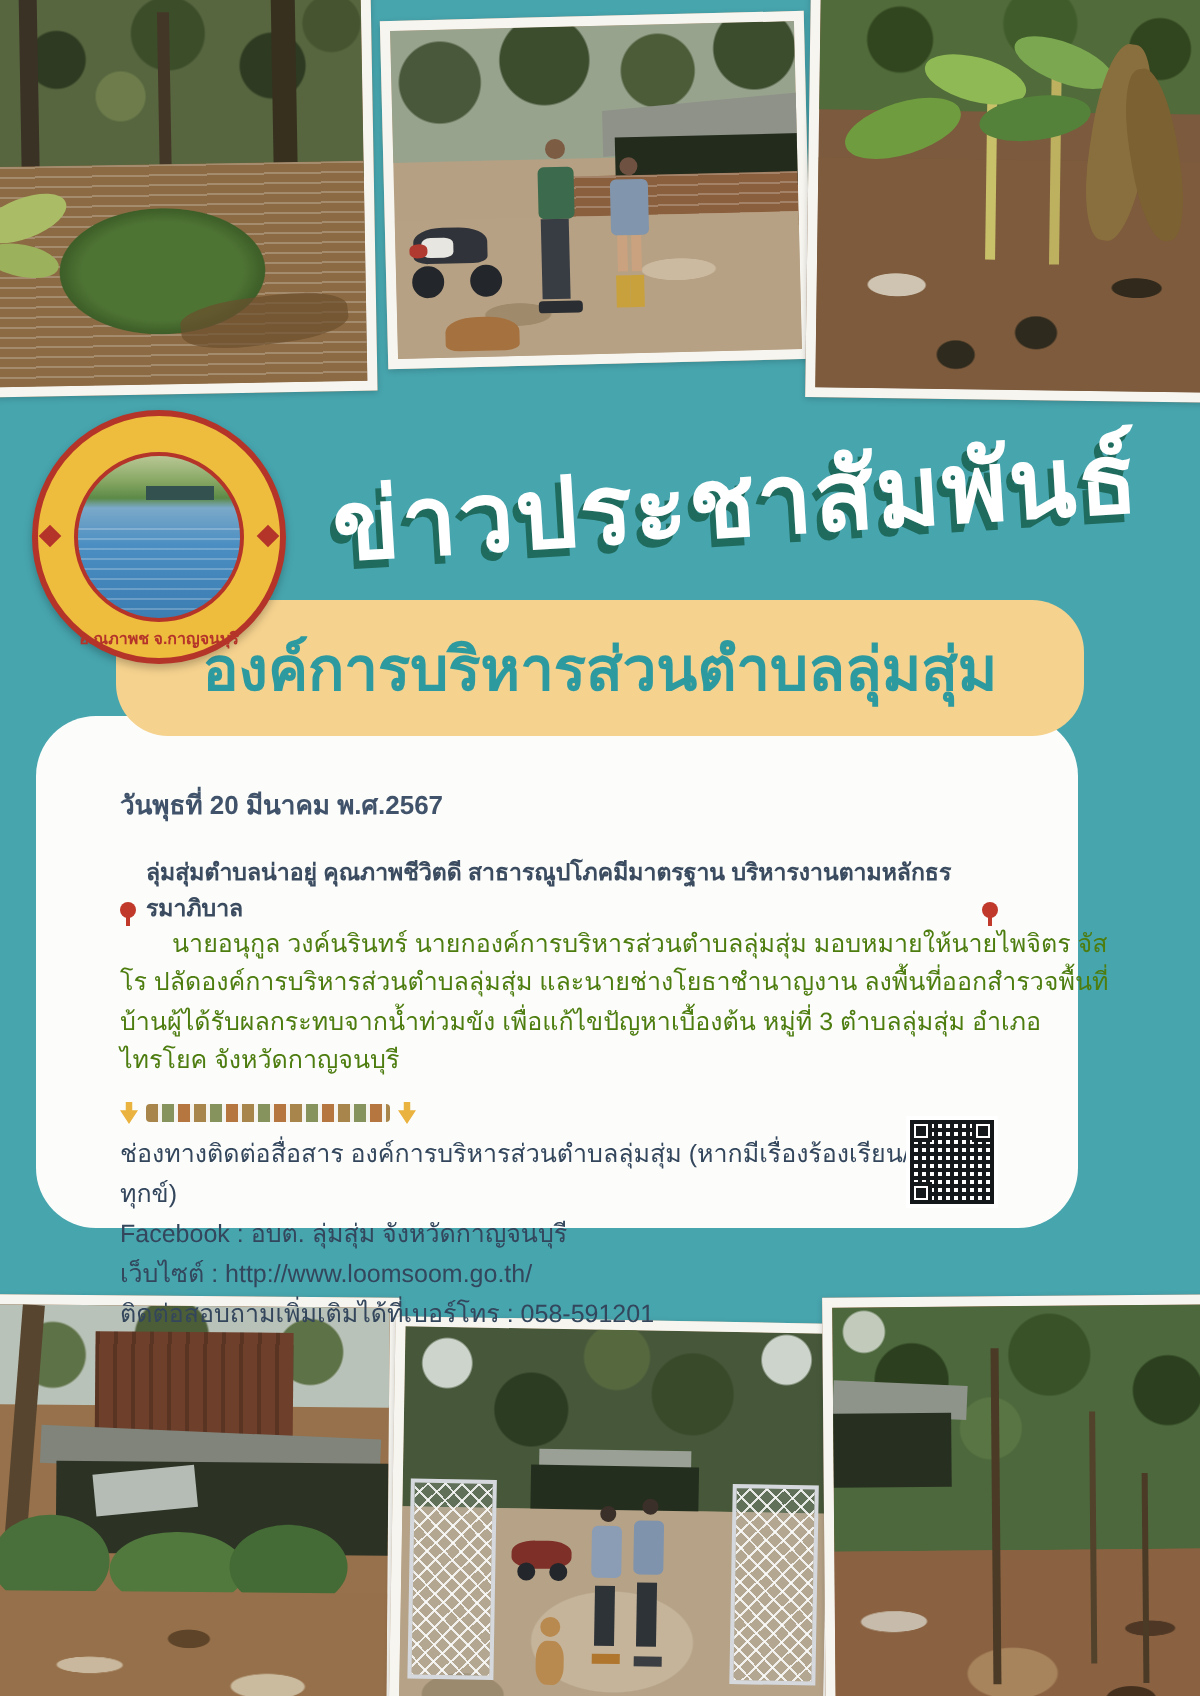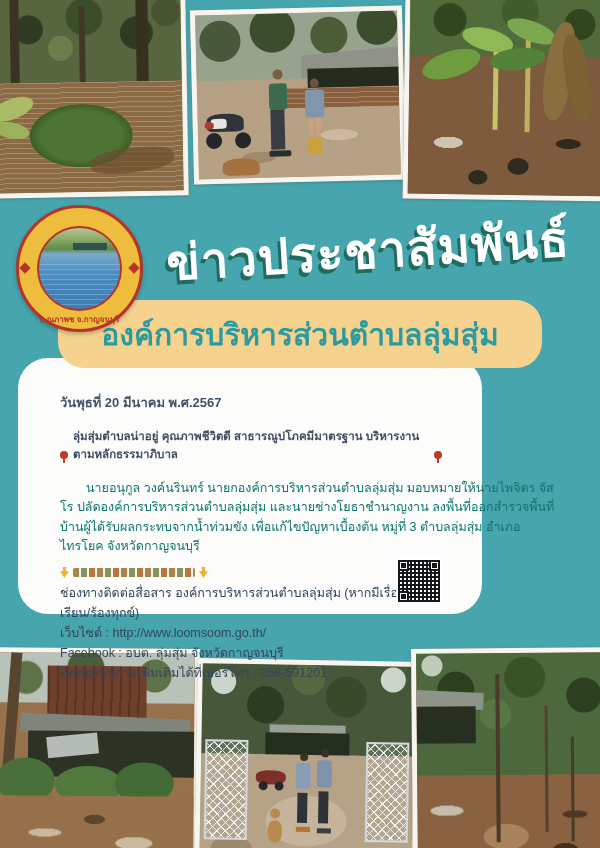--- a/index.html
+++ b/index.html
@@ -21,28 +21,28 @@
   .logo-diamond{position:absolute;width:8px;height:8px;background:#b5342a;transform:rotate(45deg);}
 
   
   .main-title{position:absolute;left:138px;top:212px;width:460px;z-index:5;text-align:center;
     font-size:49px;font-weight:bold;color:#ffffff;letter-spacing:1px;
     text-shadow:-3px 4px 0 #1f6b5e;transform:rotate(-3.5deg);}
   .org-banner{position:absolute;left:58px;top:300px;width:484px;height:68px;background:#f5d28e;
     border-radius:26px;z-index:4;display:flex;align-items:center;justify-content:center;}
   .org-banner-text{color:#2d9aa0;font-size:30px;font-weight:bold;}
 
-  .card{position:absolute;left:18px;top:358px;width:464px;height:256px;background:#fcfdfb;
+  .card{position:absolute;left:18px;top:358px;width:521px;height:256px;background:#fcfdfb;
     border-radius:30px;z-index:3;box-sizing:border-box;padding:34px 40px 16px 42px;color:#3c4c60;}
   .date-line{font-size:13px;font-weight:bold;color:#41536a;}
   .slogan-row{margin-top:14px;font-size:11.5px;font-weight:bold;color:#3c4c60;display:flex;align-items:flex-end;gap:5px;}
   .pin-icon{display:inline-block;width:8px;height:12px;position:relative;flex:0 0 auto;}
   .pin-icon::before{content:"";position:absolute;left:0;top:0;width:8px;height:8px;border-radius:50%;background:#c0392b;}
   .pin-icon::after{content:"";position:absolute;left:3px;top:7px;width:2px;height:5px;background:#c0392b;}
-  .body-par{margin-top:16px;font-size:12.5px;line-height:1.55;text-indent:26px;color:#0f766e;width:498px;}
+  .body-par{margin-top:0;font-size:12.5px;line-height:1.55;text-indent:26px;color:#4d7c0f;width:498px;}
   .decor-row{margin-top:10px;display:flex;align-items:center;gap:4px;height:12px;}
   .hand-icon{width:9px;height:11px;background:#eab23e;flex:0 0 auto;
     clip-path:polygon(50% 100%,0 38%,32% 38%,32% 0,68% 0,68% 38%,100% 38%);}
   .decor-strip{width:122px;height:9px;border-radius:2px;
     background:repeating-linear-gradient(90deg,#a8854a 0 6px,#f6f4ee 6px 8px,#87935c 8px 14px,#f6f4ee 14px 16px,#b5763f 16px 22px,#f6f4ee 22px 24px);}
   .contact-block{margin-top:4px;font-size:12.5px;line-height:1.6;color:#33465c;}
 
   
   .qr{position:absolute;right:40px;bottom:10px;width:46px;height:46px;background:#ffffff;}
   .qr-body{position:absolute;inset:2px;
@@ -154,22 +154,22 @@
     <div class="body-par">นายอนุกูล  วงค์นรินทร์ นายกองค์การบริหารส่วนตำบลลุ่มสุ่ม มอบหมายให้นายไพจิตร จัสโร ปลัดองค์การบริหารส่วนตำบลลุ่มสุ่ม และนายช่างโยธาชำนาญงาน  ลงพื้นที่ออกสำรวจพื้นที่บ้านผู้ได้รับผลกระทบจากน้ำท่วมขัง เพื่อแก้ไขปัญหาเบื้องต้น หมู่ที่ 3 ตำบลลุ่มสุ่ม อำเภอไทรโยค จังหวัดกาญจนบุรี</div>
 
     <div class="decor-row">
       <span class="hand-icon"></span>
       <span class="decor-strip"></span>
       <span class="hand-icon"></span>
     </div>
 
     <div class="contact-block">
       <div>ช่องทางติดต่อสื่อสาร องค์การบริหารส่วนตำบลลุ่มสุ่ม   (หากมีเรื่องร้องเรียน/ร้องทุกข์)</div>
+      <div>Facebook : อบต. ลุ่มสุ่ม จังหวัดกาญจนบุรี</div>
       <div>เว็บไซต์ : http://www.loomsoom.go.th/</div>
-      <div>Facebook : อบต. ลุ่มสุ่ม จังหวัดกาญจนบุรี</div>
       <div>ติดต่อสอบถามเพิ่มเติมได้ที่เบอร์โทร : 058-591201</div>
     </div>
 
     <div class="qr">
       <div class="qr-body"></div>
       <div class="qr-finder" style="left:2px;top:2px;"></div>
       <div class="qr-finder" style="right:2px;top:2px;"></div>
       <div class="qr-finder" style="left:2px;bottom:2px;"></div>
     </div>
   </div>

